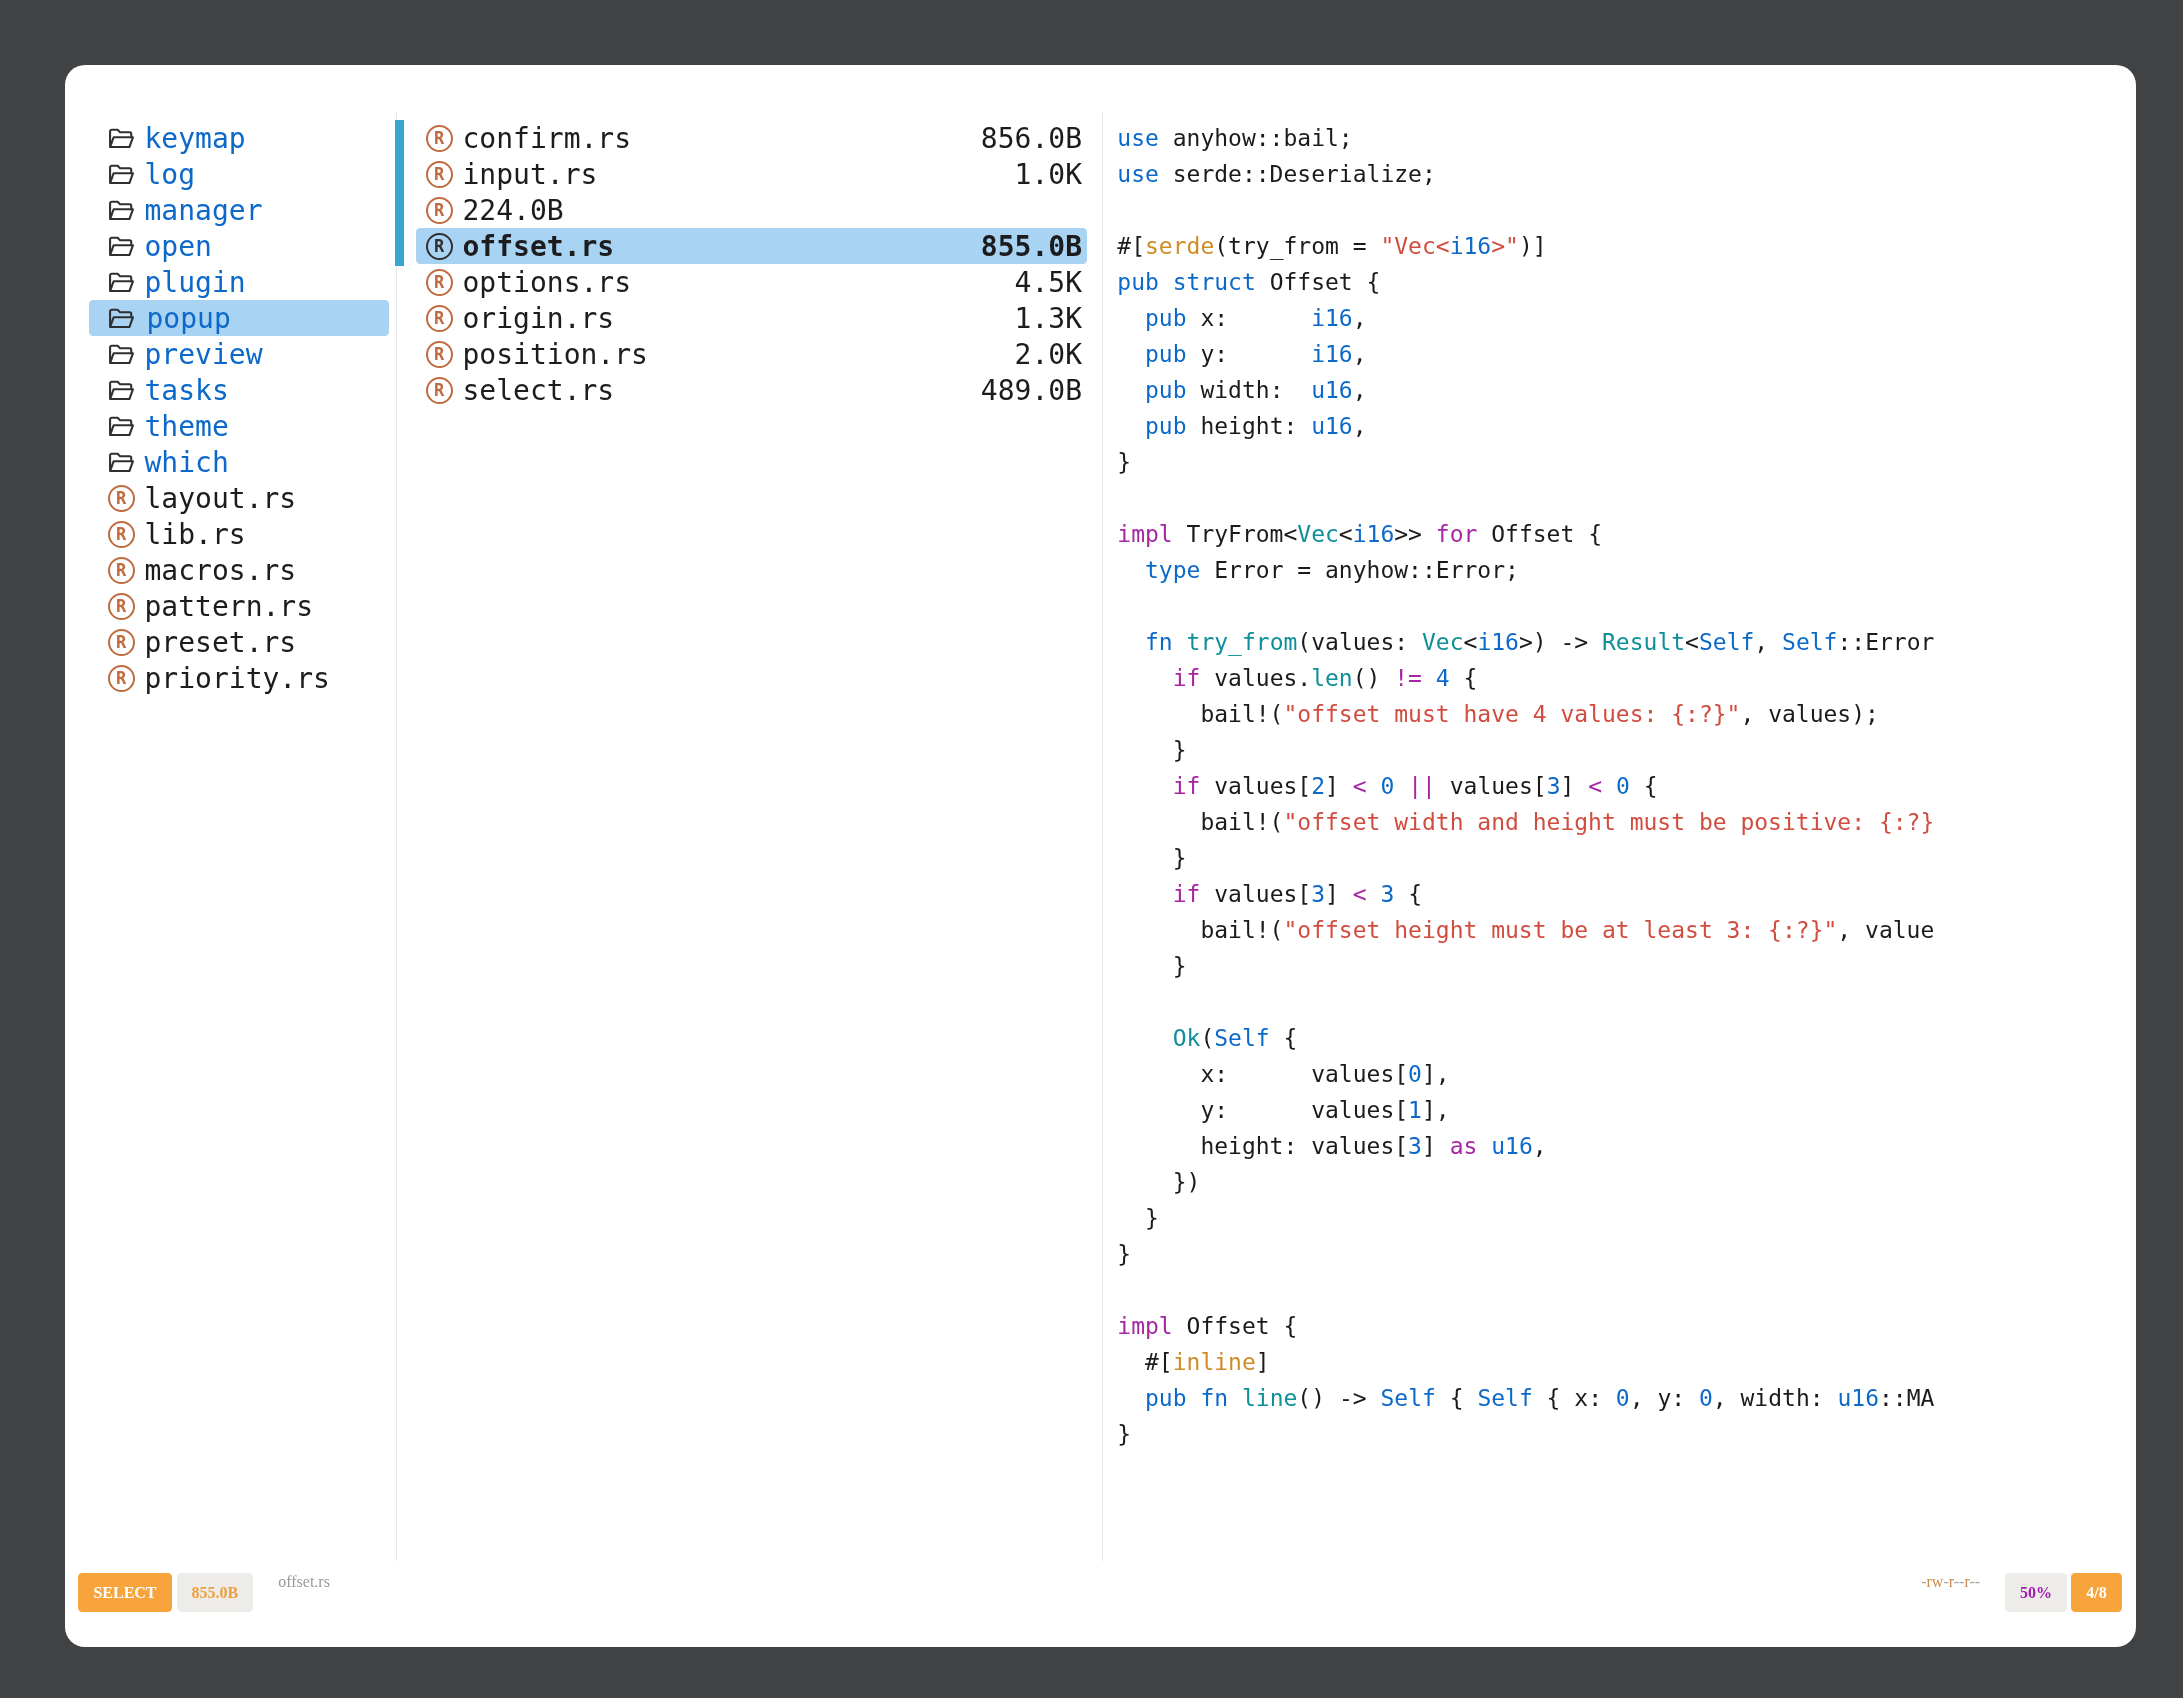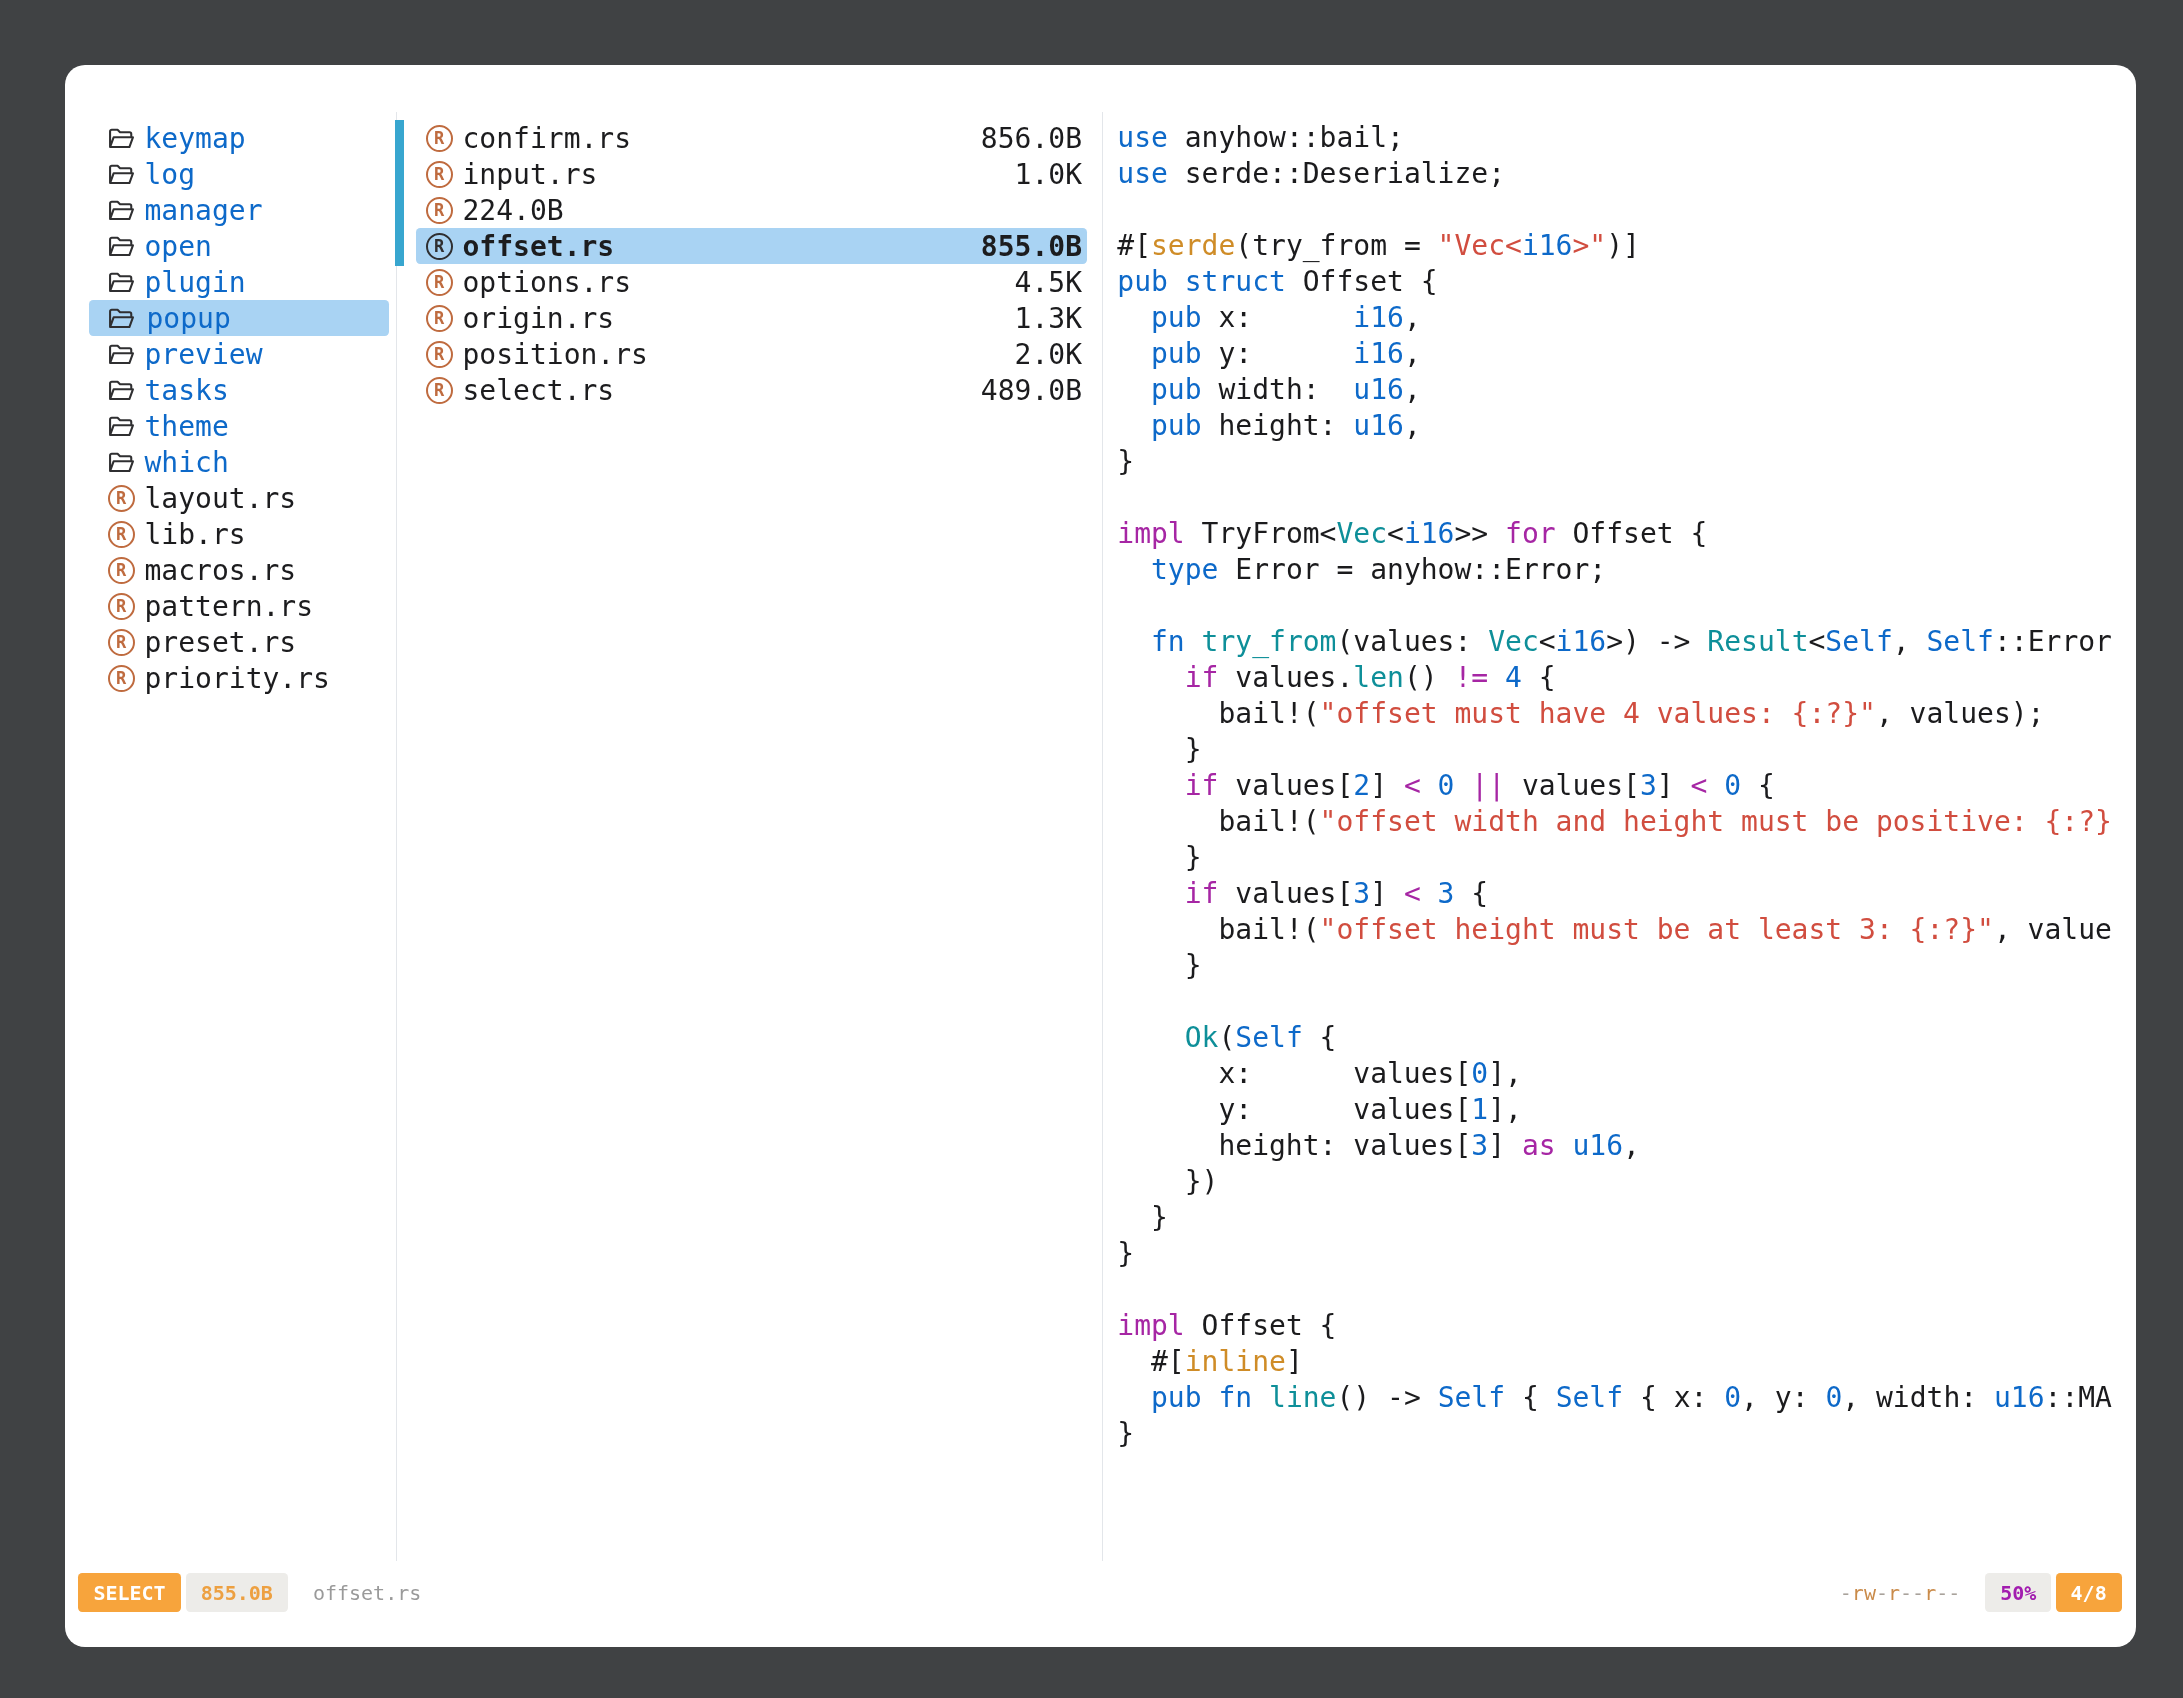--- a/index.html
+++ b/index.html
@@ -45,29 +45,29 @@
     background:var(--scroll);
   }
   .frow {
     display:flex; align-items:center; height:36px;
     margin:0 15px 0 18.5px; padding:0 5px 0 10px; border-radius:4.2px;
     gap:10px; font-size:28px; color:#1c1c1e; white-space:pre;
   }
   .frow .fname { flex:1; }
   .frow.sel { background:var(--sel); font-weight:bold; }
   .preview { flex:1; border-left:1.7px solid #e3e6ea; padding:8.4px 17px 0 14.3px; overflow:hidden; }
-  .cl { white-space:pre; height:36px; line-height:36px; font-size:28px; color:#1b1b1d; }
+  .cl { white-space:pre; height:36px; line-height:36px; font-size:23px; color:#1b1b1d; }
   .tk-k { color:var(--accent); }
   .tk-m { color:#a626a4; }
   .tk-t { color:#0e8f99; }
   .tk-s { color:#d14d3f; }
   .tk-a { color:#cf8c27; }
   .statusbar {
     height:39px; margin:11.7px 14.3px 35px 13.4px;
-    display:flex; align-items:center; font-size:20px;
+    display:flex; font-size:16px;font-family:Liberation Serif, serif;
   }
   .badge {
     display:inline-flex; align-items:center; height:39px; padding:0 15px;
     border-radius:4.2px; font-weight:bold;
   }
   .mode  { background:var(--orange); color:#fff; }
   .sizeb { background:var(--graybadge); color:#eda041; margin-left:5px; }
   .sfile { color:#9a9a9a; margin-left:25px; }
   .spacer { flex:1; }
   .perms { margin-right:25px; white-space:pre; }

